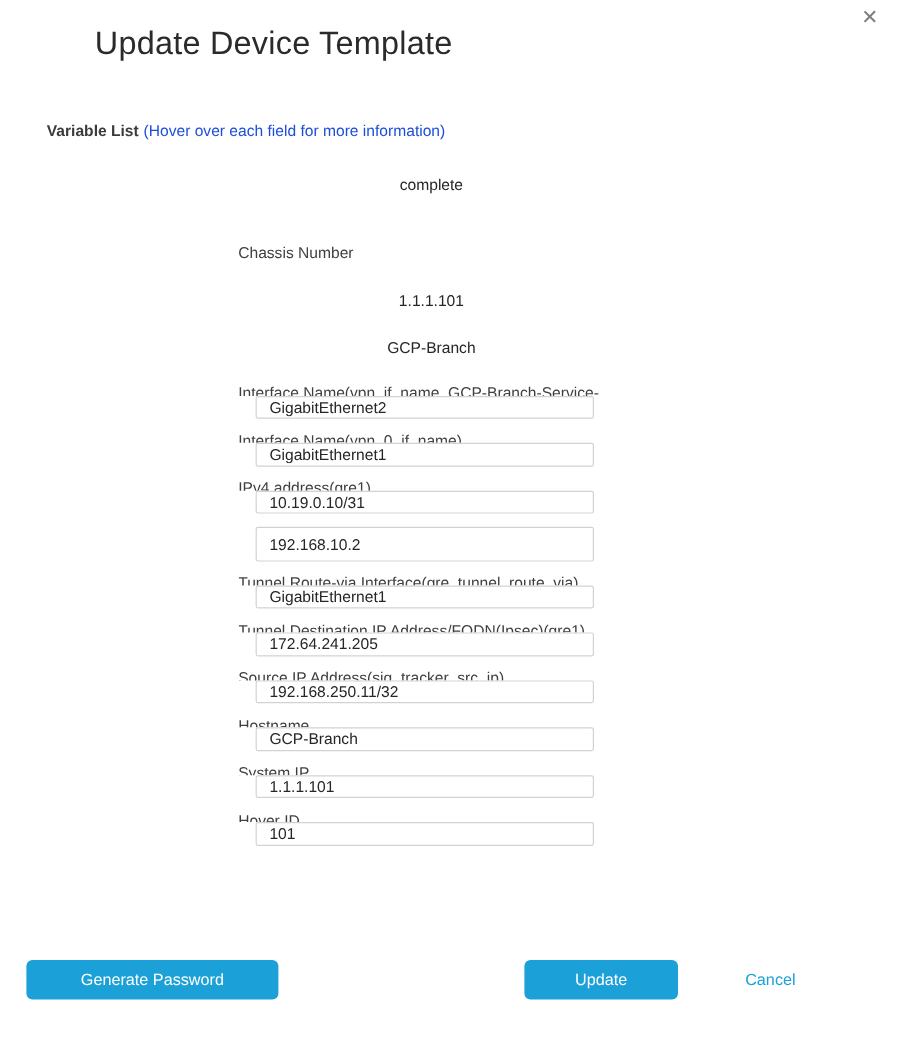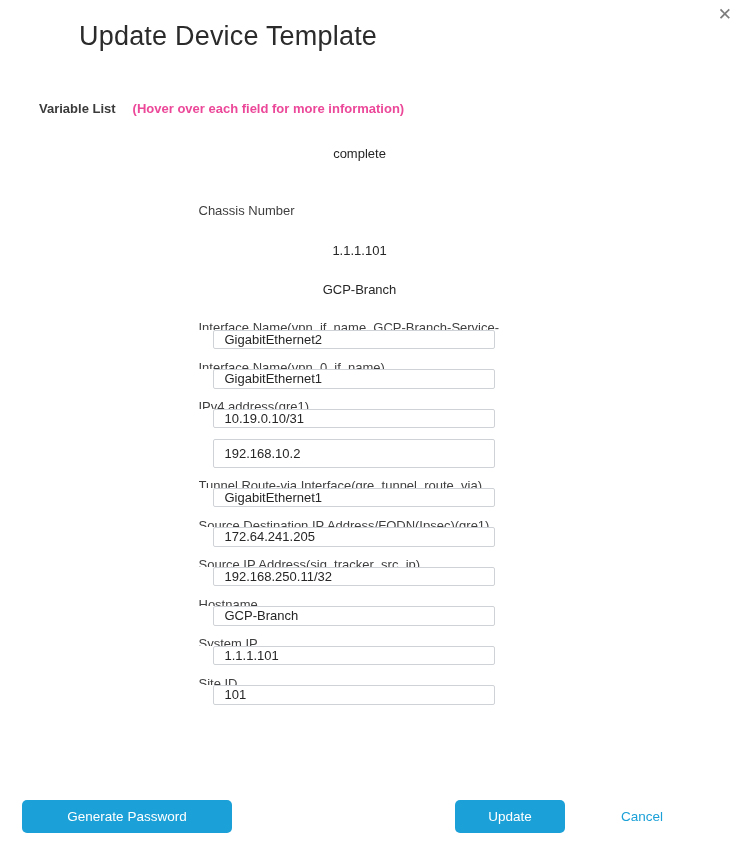--- a/index.html
+++ b/index.html
@@ -32,21 +32,21 @@
     margin-left: 40px;
   }
 
   .section-header {
     padding: 0 39px;
     margin-top: 49px;
     font-size: 13px;
     color: #3b3b3b;
   }
   .section-header .heading { font-weight: bold; color: #3b3b3b; }
-  .section-header .hint { color: #ec4899; font-weight: 700; margin-left: 17px; }
+  .section-header .hint { color: #1d4ed8; font-weight: 400; margin-left: 4px; }
 
   .form-area { padding: 0 0 0 39px; margin-top: 29px; }
 
   .row {
     display: flex;
     align-items: center;
     width: 629px; 
     flex-direction: column;
   }
   .row .label {
@@ -93,21 +93,21 @@
     border: none;
     border-radius: 5px;
     background: #1ba0d7;
     color: #ffffff;
     font-family: "Liberation Sans", "DejaVu Sans", sans-serif;
     font-size: 13.5px;
     height: 33px;
     cursor: pointer;
   }
   .btn-generate { width: 210px; }
-  .btn-update { width: 110px; margin-left: auto; }
+  .btn-update { width: 128px; margin-left: auto; }
   .link-cancel {
     color: #1ba0d7;
     font-size: 13.5px;
     margin-left: 56px;
     cursor: pointer;
     background: none;
     border: none;
     font-family: "Liberation Sans", "DejaVu Sans", sans-serif;
   }
 </style>
@@ -156,37 +156,37 @@
       <input type="text" value="10.19.0.10/31" style="">
     </div>
     <div class="row input-row">
       <input type="text" value="192.168.10.2" style="">
     </div>
     <div class="row input-row">
       <div class="label">Tunnel Route-via Interface(gre_tunnel_route_via)</div>
       <input type="text" value="GigabitEthernet1" style="">
     </div>
     <div class="row input-row">
-      <div class="label">Source Destination IP Address/FQDN(Ipsec)(gre1)</div>
+      <div class="label">Tunnel Destination IP Address/FQDN(Ipsec)(gre1)</div>
       <input type="text" value="172.64.241.205" style="">
     </div>
     <div class="row input-row">
       <div class="label">Source IP Address(sig_tracker_src_ip)</div>
       <input type="text" value="192.168.250.11/32" style="">
     </div>
     <div class="row input-row">
       <div class="label">Hostname</div>
       <input type="text" value="GCP-Branch" style="">
     </div>
     <div class="row input-row">
       <div class="label">System IP</div>
       <input type="text" value="1.1.1.101" style="">
     </div>
     <div class="row input-row">
-      <div class="label">Site ID</div>
+      <div class="label">Hover ID</div>
       <input type="text" value="101" style="">
     </div>
 
   </div>
 
   <div class="footer">
     <button class="btn btn-generate">Generate Password</button>
     <button class="btn btn-update">Update</button>
     <button class="link-cancel">Cancel</button>
   </div>

